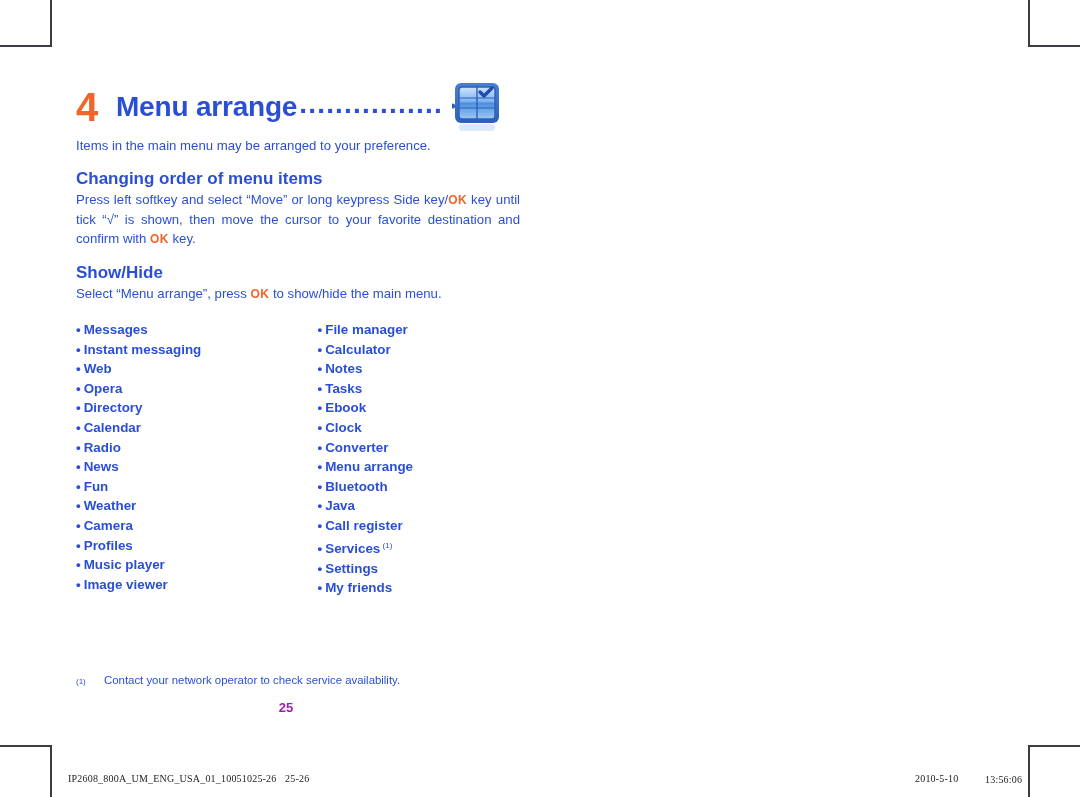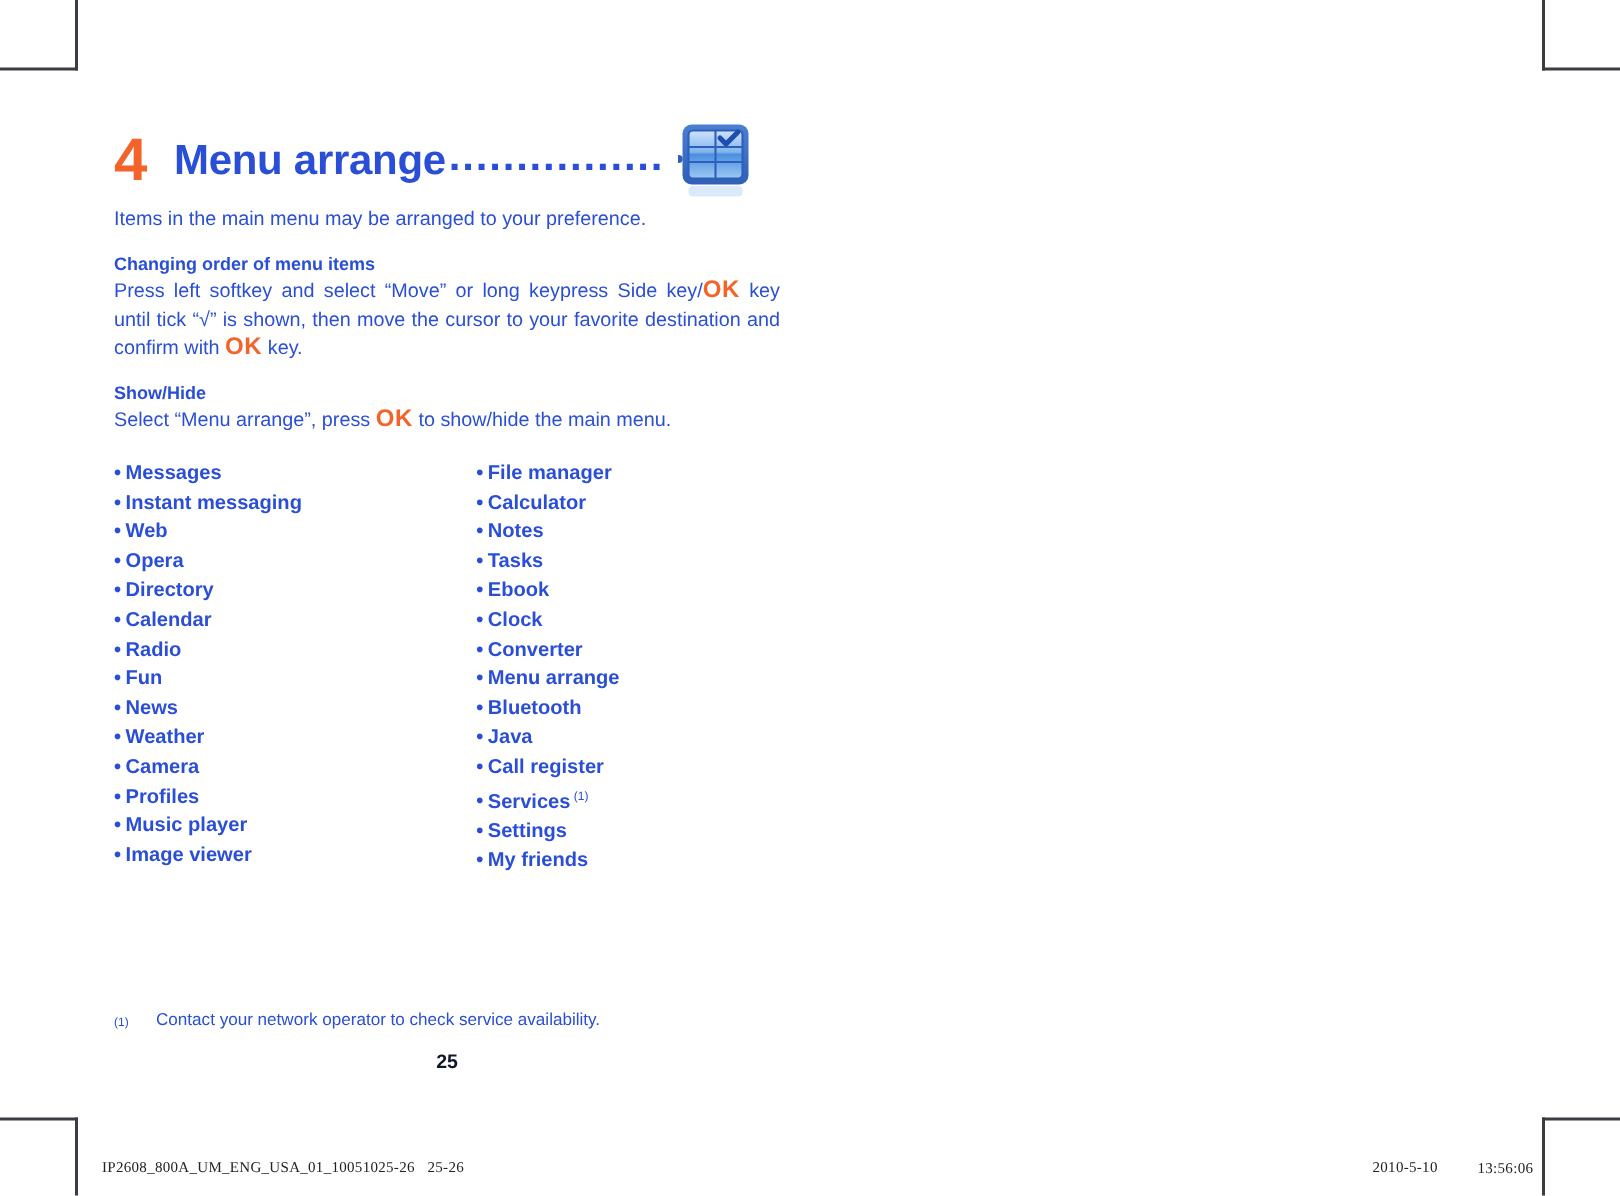--- a/index.html
+++ b/index.html
@@ -88,29 +88,29 @@
     font-size: 13.2px;
     line-height: 19px;
     margin: 0 0 14px 0;
     text-align: justify;
   }
   p.body.tight { margin-bottom: 4px; }
   p.body b { font-weight: normal; }
 
   h3.sub {
     color: #2a4fd6;
-    font-size: 12px;
+    font-size: 17px;
     font-weight: bold;
     margin: 12px 0 1px 0;
   }
 
   .okkey {
     color: #f4642a;
     font-weight: bold;
-    font-size: 16px;
+    font-size: 12px;
     letter-spacing: 0.4px;
     font-family: "Liberation Sans", sans-serif;
     margin-top: 42px;
   }
 
   
   .menu-cols {
     display: flex;
     margin-top: 16px;
     gap: 39px;
@@ -140,24 +140,24 @@
     display: flex;
     color: #2a4fd6;
     font-size: 11.4px;
     line-height: 15px;
   }
   .footnote .fn-mark { width: 28px; flex: none; font-size: 8px; padding-top: 1px; }
 
   .folio {
     position: absolute;
     top: 700px;
-    left: 76px;
+    left: 64px;
     width: 444px;
     text-align: center;
-    color: #0f172a;
+    color: #a21caf;
     font-size: 13px;
     font-weight: bold;
   }
 
   
   .printbar {
     position: absolute;
     left: 0;
     bottom: 0;
     width: 1080px;
@@ -260,22 +260,22 @@
       <div class="menu-cols">
         <div class="menu-col">
           <ul id="list-left">
               <li><span class="bullet">•</span><span>Messages</span></li>
               <li><span class="bullet">•</span><span>Instant messaging</span></li>
               <li><span class="bullet">•</span><span>Web</span></li>
               <li><span class="bullet">•</span><span>Opera</span></li>
               <li><span class="bullet">•</span><span>Directory</span></li>
               <li><span class="bullet">•</span><span>Calendar</span></li>
               <li><span class="bullet">•</span><span>Radio</span></li>
+              <li><span class="bullet">•</span><span>News</span></li>
               <li><span class="bullet">•</span><span>Fun</span></li>
-              <li><span class="bullet">•</span><span>News</span></li>
               <li><span class="bullet">•</span><span>Weather</span></li>
               <li><span class="bullet">•</span><span>Camera</span></li>
               <li><span class="bullet">•</span><span>Profiles</span></li>
               <li><span class="bullet">•</span><span>Music player</span></li>
               <li><span class="bullet">•</span><span>Image viewer</span></li>
             </ul>
         </div>
         <div class="menu-col">
           <ul id="list-right">
               <li><span class="bullet">•</span><span>File manager</span></li>

